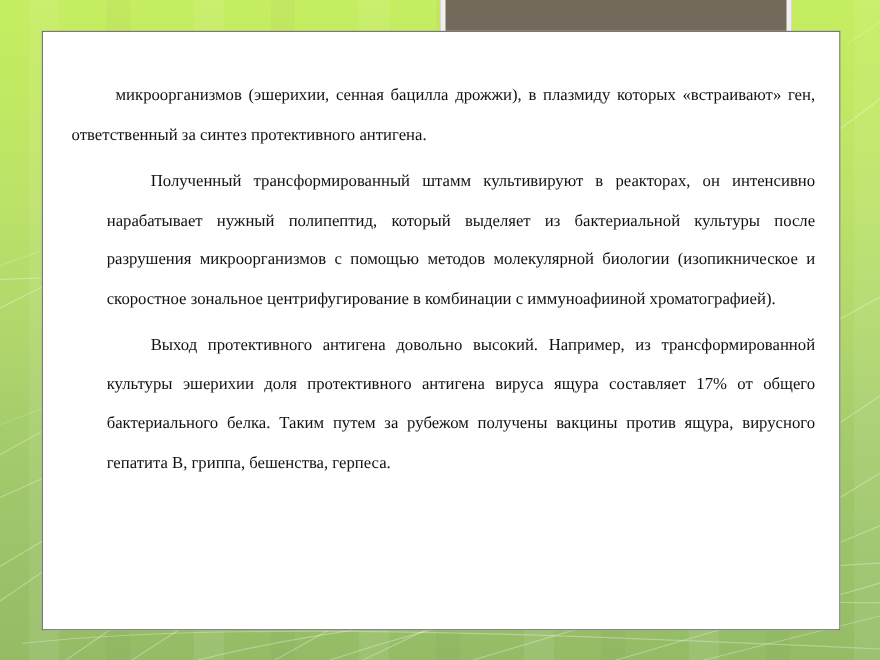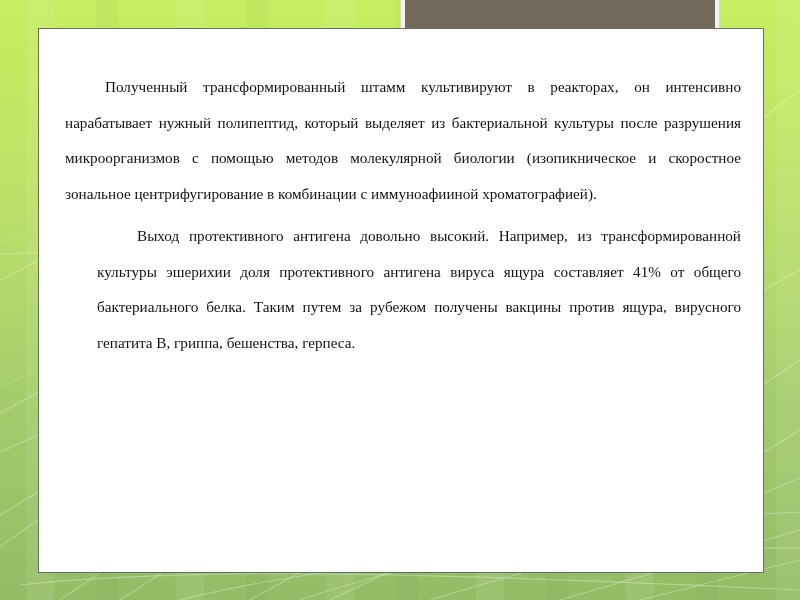--- a/index.html
+++ b/index.html
@@ -138,18 +138,19 @@
       <path d="M 770 40 L 800 20"></path>
     </g>
   </svg>
 
   <div class="top-image-frame">
     <div class="top-image-fill"></div>
   </div>
 
   <div class="content-card">
     <div class="body-text">
+      <p>микроорганизмов (эшерихии, сенная  бацилла  дрожжи), в плазмиду которых «встраивают»  ген, ответственный за синтез протективного антигена.</p>
       <p>Полученный трансформированный штамм культивируют в реакторах, он интенсивно нарабатывает нужный полипептид, который выделяет из бактериальной культуры после разрушения микроорганизмов с помощью методов молекулярной  биологии (изопикническое и скоростное зональное центрифугирование в комбинации с иммуноафииной хроматографией).</p>
-      <p>Выход протективного антигена довольно высокий. Например, из трансформированной культуры эшерихии доля протективного антигена вируса ящура составляет 41% от общего бактериального белка. Таким путем за рубежом получены вакцины против ящура, вирусного гепатита В, гриппа, бешенства, герпеса.</p>
+      <p>Выход протективного антигена довольно высокий. Например, из трансформированной культуры эшерихии доля протективного антигена вируса ящура составляет 17% от общего бактериального белка. Таким путем за рубежом получены вакцины против ящура, вирусного гепатита В, гриппа, бешенства, герпеса.</p>
     </div>
   </div>
 
 </div>
 
 </body></html>

